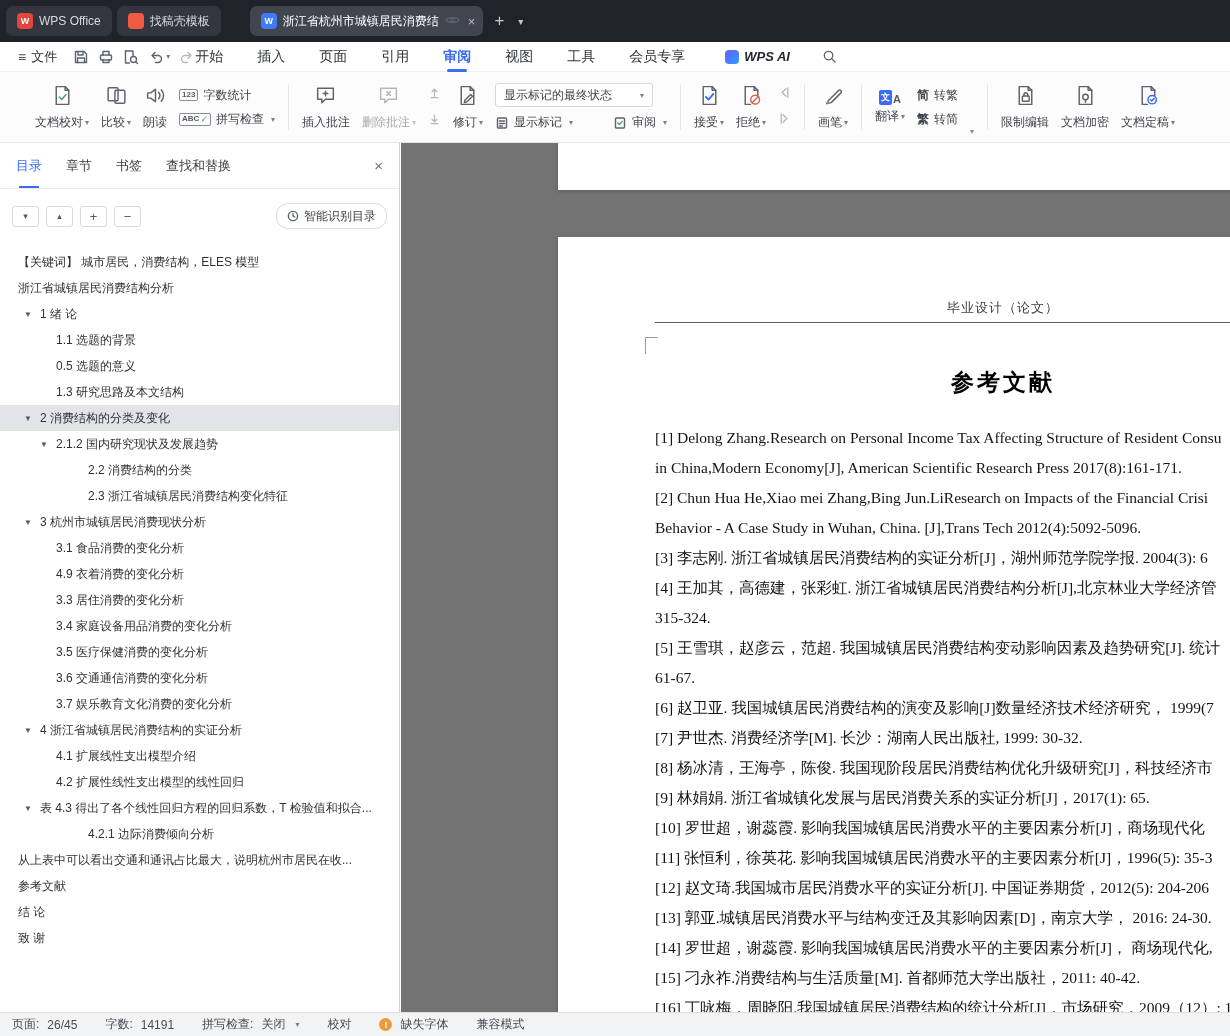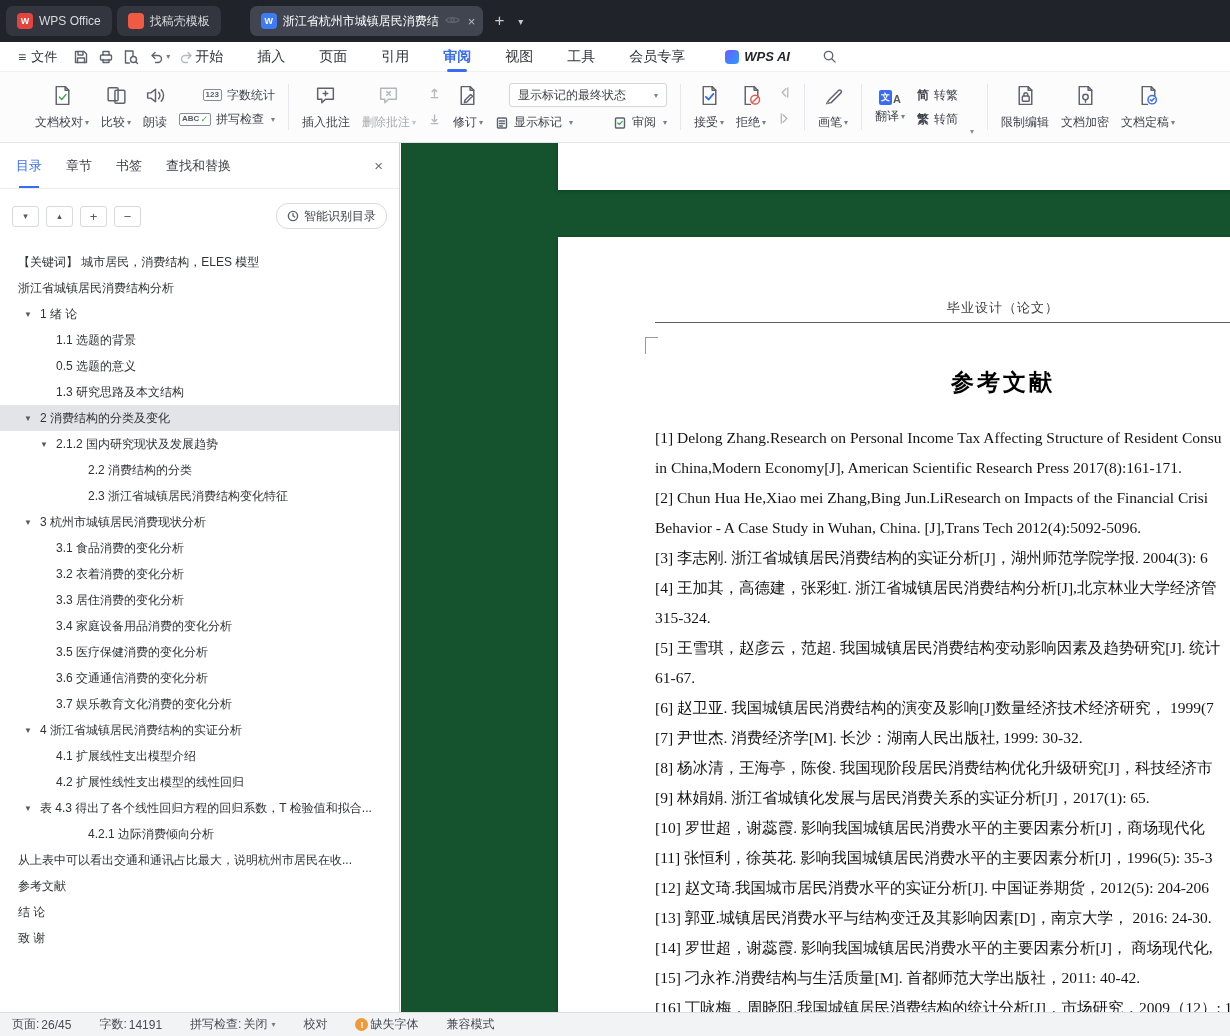--- a/index.html
+++ b/index.html
@@ -51,21 +51,21 @@
   .m-search svg{width:15px; height:15px; stroke:#3a3e45}
 
   
   #ribbon{position:absolute; top:72px; left:0; right:0; height:71px; background:#fcfcfd;
     border-bottom:1px solid #e2e4e7; display:flex; align-items:center; padding-left:22px}
   .rgroup{display:flex; align-items:center; gap:12px; padding:0 13px; height:100%}
   .rdiv{width:1px; height:46px; background:#e6e7ea}
   .rbtn{display:flex; flex-direction:column; align-items:center; justify-content:center; gap:3px}
   .rbtn .ric svg{width:23px; height:23px}
   .rlb{display:flex; align-items:center; font-size:12px; color:#3f434b; white-space:nowrap}
-  .rcol{display:flex; flex-direction:column; gap:7px; justify-content:center; align-items:flex-end}
+  .rcol{display:flex; flex-direction:column; gap:7px; justify-content:center; align-items:flex-start}
   .rsm{display:flex; align-items:center; gap:5px; font-size:12px; color:#3f434b; white-space:nowrap}
   .rsm svg{width:14px; height:14px}
   .tic{font-size:8px; font-weight:bold; letter-spacing:0; color:#565b63; border:1px solid #878c94;
     border-radius:2px; padding:1px 2px; line-height:1; display:inline-flex; align-items:center}
   .tic .chk{color:var(--success); font-size:9px; margin-left:1px; font-style:normal}
   .rcombo{width:158px; height:24px; border:1px solid #d4d6da; border-radius:3px; background:#fff;
     display:flex; align-items:center; justify-content:space-between; padding:0 8px; font-size:12px; color:#3f434b}
   .mini-nav{display:flex; flex-direction:column; gap:8px}
   .mini-nav svg{width:13px; height:13px}
   .tr-ic{display:inline-flex; align-items:flex-end}
@@ -92,41 +92,41 @@
   .smart svg{width:12px; height:12px; stroke:#565b62}
   .toc{flex:1; overflow:hidden; padding-top:12px}
   .toc-row{height:26px; display:flex; align-items:center; font-size:12px; color:#2f3237;
     white-space:nowrap; overflow:hidden}
   .toc-row.selected{background:#e3e4e7}
   .lv-r{padding-left:18px} .lv-0{padding-left:24px} .lv-1{padding-left:40px} .lv-2{padding-left:72px}
   .tri{flex:0 0 16px; width:16px; font-size:8px; color:#54585f}
   .tri.empty{visibility:hidden}
 
   
-  #canvas{position:absolute; left:401px; right:0; top:143px; bottom:24px; background:#14532d; overflow:hidden}
+  #canvas{position:absolute; left:401px; right:0; top:143px; bottom:24px; background:#737373; overflow:hidden}
   .page{position:absolute; background:#fff; box-shadow:0 1px 4px rgba(0,0,0,.22)}
   .page-prev{left:157px; top:0; width:890px; height:47px}
   .page-cur{left:157px; top:94px; width:890px; height:1100px}
   .pg-header-text{position:absolute; top:62px; left:0; width:100%; text-align:center;
     font-family:"Liberation Serif","DejaVu Serif",serif; font-size:13px; color:#3c3c3c; letter-spacing:1px}
   .pg-header-line{position:absolute; top:85px; left:97px; right:97px; border-top:1px solid #5c5c5c}
   .corner-mark{position:absolute; left:87px; top:100px; width:13px; height:17px;
     border-left:1px solid #9a9a9a; border-top:1px solid #9a9a9a}
   .doc-title{position:absolute; top:130px; left:0; width:100%; text-align:center;
     font-family:"Liberation Serif","DejaVu Serif",serif; font-size:23px; font-weight:bold;
     color:#000; letter-spacing:3px}
   .doc-lines{position:absolute; top:186px; left:97px}
   .doc-line{font-family:"Liberation Serif","DejaVu Serif",serif; font-size:15.5px; line-height:30px;
     color:#141414; white-space:nowrap}
 
   
   #statusbar{position:absolute; left:0; right:0; bottom:0; height:24px; background:#f2f3f5;
     border-top:1px solid #dcdee0; display:flex; align-items:center; gap:28px; padding:0 12px;
     font-size:12px; color:#474b52}
-  .st-item{display:flex; align-items:center; gap:2px; white-space:nowrap}
+  .st-item{display:flex; align-items:center; gap:8px; white-space:nowrap}
   .warn-ic{width:13px; height:13px; border-radius:50%; background:var(--warning); color:#fff;
     font-size:9px; font-weight:bold; display:inline-flex; align-items:center; justify-content:center}
 </style>
 </head>
 <body>
 
 <div id="app">
 
   <header id="tabbar">
     <div class="wtab">
@@ -545,21 +545,21 @@
         <div class="toc-row lv-0">
           <span class="tri">▼</span>
           <span class="toc-label">3 杭州市城镇居民消费现状分析</span>
         </div>
         <div class="toc-row lv-1">
           <span class="tri empty"></span>
           <span class="toc-label">3.1 食品消费的变化分析</span>
         </div>
         <div class="toc-row lv-1">
           <span class="tri empty"></span>
-          <span class="toc-label">3.2 衣着消费的变化分析</span>
+          <span class="toc-label">4.9 衣着消费的变化分析</span>
         </div>
         <div class="toc-row lv-1">
           <span class="tri empty"></span>
           <span class="toc-label">3.3 居住消费的变化分析</span>
         </div>
         <div class="toc-row lv-1">
           <span class="tri empty"></span>
           <span class="toc-label">3.4 家庭设备用品消费的变化分析</span>
         </div>
         <div class="toc-row lv-1">

